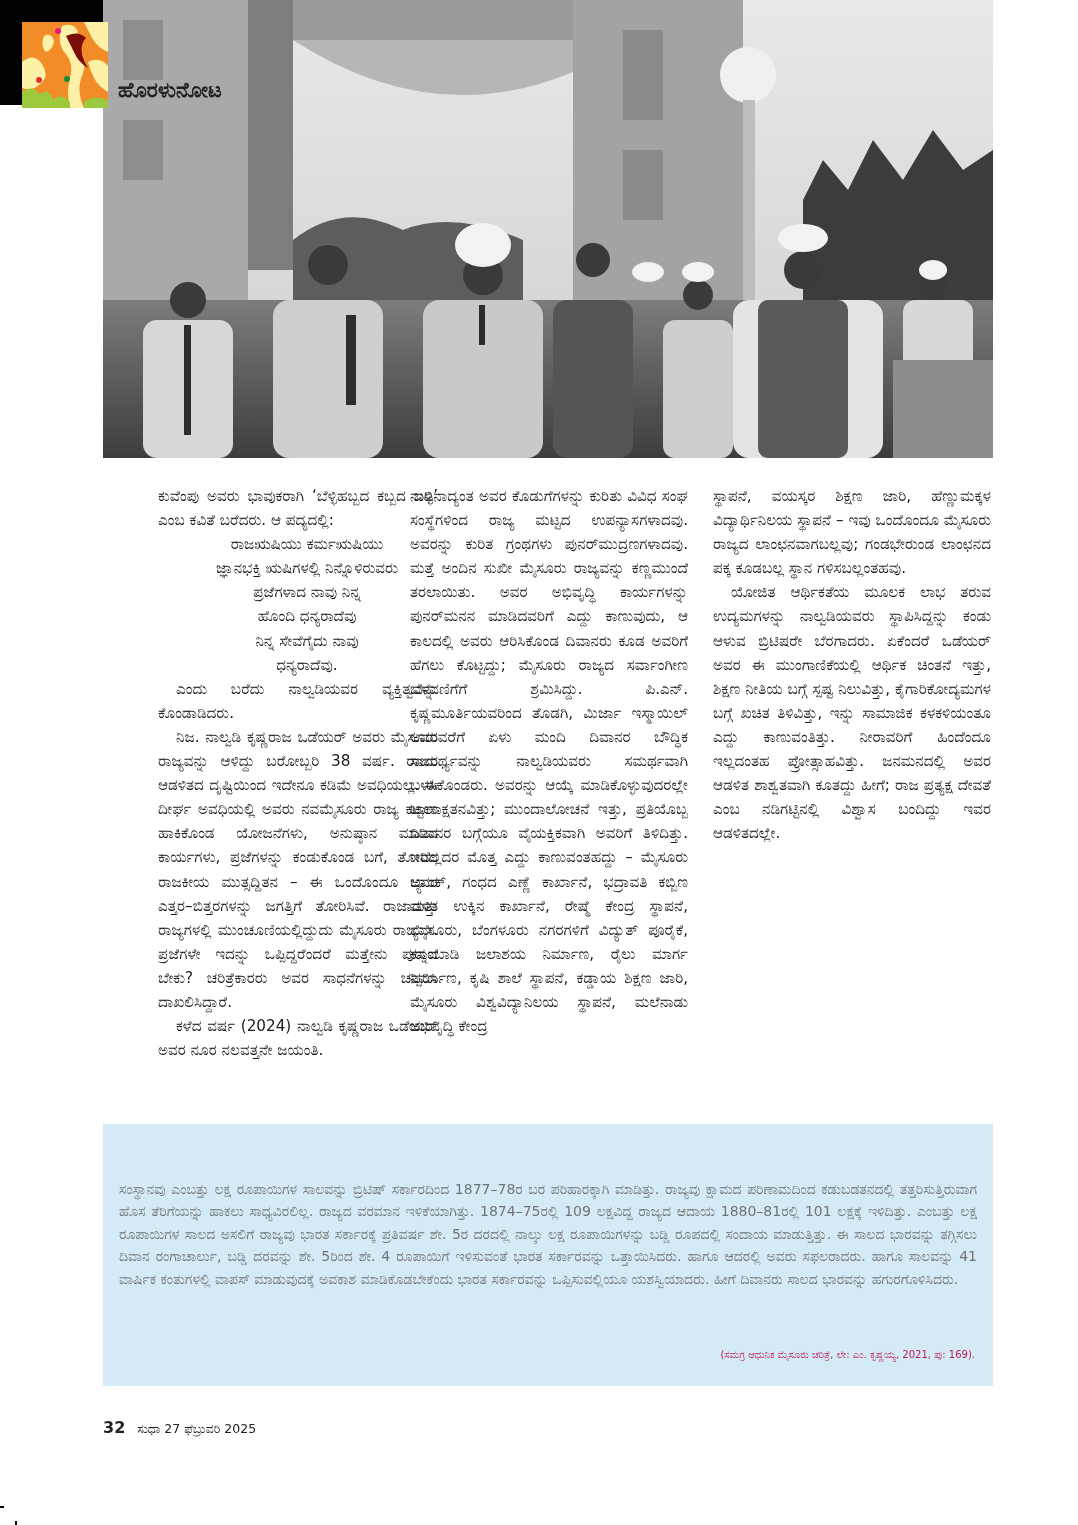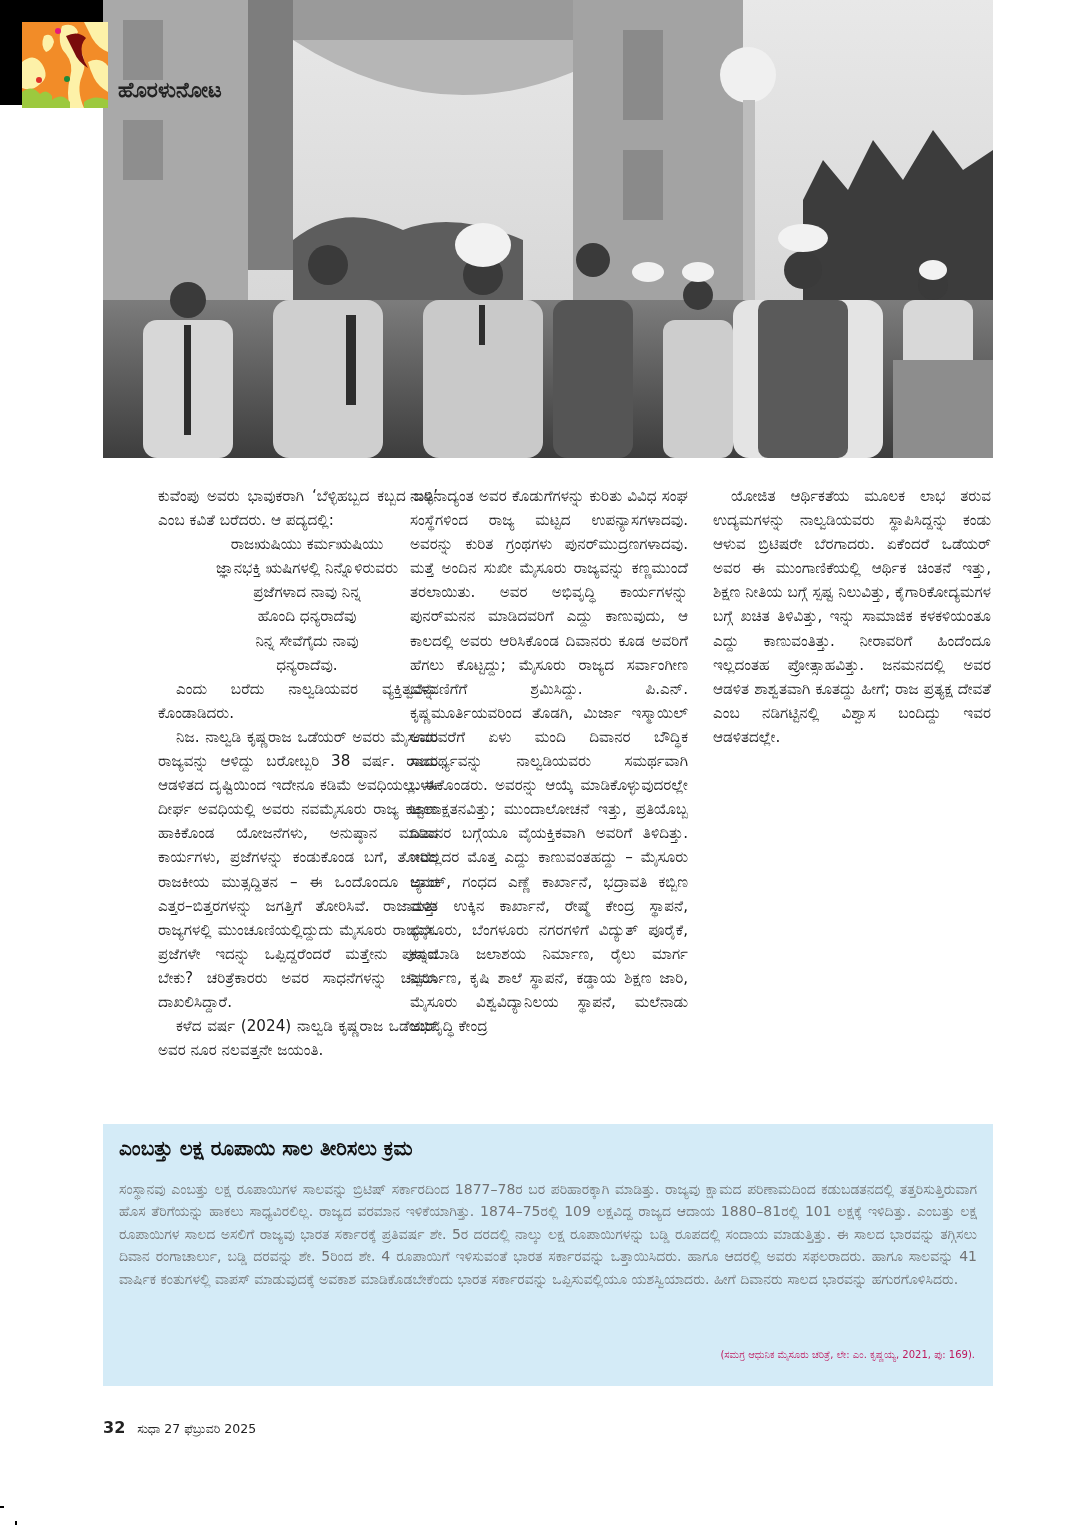--- a/index.html
+++ b/index.html
@@ -150,25 +150,25 @@
   <p class="indent">ಎಂದು ಬರೆದು ನಾಲ್ವಡಿಯವರ ವ್ಯಕ್ತಿತ್ವವನ್ನು ಕೊಂಡಾಡಿದರು.</p>
   <p class="indent">ನಿಜ. ನಾಲ್ವಡಿ ಕೃಷ್ಣರಾಜ ಒಡೆಯರ್ ಅವರು ಮೈಸೂರು ರಾಜ್ಯವನ್ನು ಆಳಿದ್ದು ಬರೋಬ್ಬರಿ 38 ವರ್ಷ. ರಾಜರ ಆಡಳಿತದ ದೃಷ್ಟಿಯಿಂದ ಇದೇನೂ ಕಡಿಮೆ ಅವಧಿಯಲ್ಲ. ಈ ದೀರ್ಘ ಅವಧಿಯಲ್ಲಿ ಅವರು ನವಮೈಸೂರು ರಾಜ್ಯ ಕಟ್ಟಲು ಹಾಕಿಕೊಂಡ ಯೋಜನೆಗಳು, ಅನುಷ್ಠಾನ ಮಾಡಿದ ಕಾರ್ಯಗಳು, ಪ್ರಜೆಗಳನ್ನು ಕಂಡುಕೊಂಡ ಬಗೆ, ತೋರಿದ ರಾಜಕೀಯ ಮುತ್ಸದ್ದಿತನ – ಈ ಒಂದೊಂದೂ ಅವರ ಎತ್ತರ–ಬಿತ್ತರಗಳನ್ನು ಜಗತ್ತಿಗೆ ತೋರಿಸಿವೆ. ರಾಜಾಡಳಿತ ರಾಜ್ಯಗಳಲ್ಲಿ ಮುಂಚೂಣಿಯಲ್ಲಿದ್ದುದು ಮೈಸೂರು ರಾಜ್ಯವೇ. ಪ್ರಜೆಗಳೇ ಇದನ್ನು ಒಪ್ಪಿದ್ದರೆಂದರೆ ಮತ್ತೇನು ಪುರಾವೆ ಬೇಕು? ಚರಿತ್ರೆಕಾರರು ಅವರ ಸಾಧನೆಗಳನ್ನು ಚಪ್ಪರಿಸಿ ದಾಖಲಿಸಿದ್ದಾರೆ.</p>
   <p class="indent">ಕಳೆದ ವರ್ಷ (2024) ನಾಲ್ವಡಿ ಕೃಷ್ಣರಾಜ ಒಡೆಯರ್ ಅವರ ನೂರ ನಲವತ್ತನೇ ಜಯಂತಿ.</p>
 </div>
 
 <div class="col col2">
   <p>ನಾಡಿನಾದ್ಯಂತ ಅವರ ಕೊಡುಗೆಗಳನ್ನು ಕುರಿತು ವಿವಿಧ ಸಂಘ ಸಂಸ್ಥೆಗಳಿಂದ ರಾಜ್ಯ ಮಟ್ಟದ ಉಪನ್ಯಾಸಗಳಾದವು. ಅವರನ್ನು ಕುರಿತ ಗ್ರಂಥಗಳು ಪುನರ್‌ಮುದ್ರಣಗಳಾದವು. ಮತ್ತೆ ಅಂದಿನ ಸುಖೀ ಮೈಸೂರು ರಾಜ್ಯವನ್ನು ಕಣ್ಣಮುಂದೆ ತರಲಾಯಿತು. ಅವರ ಅಭಿವೃದ್ಧಿ ಕಾರ್ಯಗಳನ್ನು ಪುನರ್‌ಮನನ ಮಾಡಿದವರಿಗೆ ಎದ್ದು ಕಾಣುವುದು, ಆ ಕಾಲದಲ್ಲಿ ಅವರು ಆರಿಸಿಕೊಂಡ ದಿವಾನರು ಕೂಡ ಅವರಿಗೆ ಹೆಗಲು ಕೊಟ್ಟದ್ದು; ಮೈಸೂರು ರಾಜ್ಯದ ಸರ್ವಾಂಗೀಣ ಬೆಳವಣಿಗೆಗೆ ಶ್ರಮಿಸಿದ್ದು. ಪಿ.ಎನ್. ಕೃಷ್ಣಮೂರ್ತಿಯವರಿಂದ ತೊಡಗಿ, ಮಿರ್ಜಾ ಇಸ್ಮಾಯಿಲ್ ಅವರವರೆಗೆ ಏಳು ಮಂದಿ ದಿವಾನರ ಬೌದ್ಧಿಕ ಸಾಮರ್ಥ್ಯವನ್ನು ನಾಲ್ವಡಿಯವರು ಸಮರ್ಥವಾಗಿ ಬಳಸಿಕೊಂಡರು. ಅವರನ್ನು ಆಯ್ಕೆ ಮಾಡಿಕೊಳ್ಳುವುದರಲ್ಲೇ ಚಾಣಾಕ್ಷತನವಿತ್ತು; ಮುಂದಾಲೋಚನೆ ಇತ್ತು, ಪ್ರತಿಯೊಬ್ಬ ದಿವಾನರ ಬಗ್ಗೆಯೂ ವೈಯಕ್ತಿಕವಾಗಿ ಅವರಿಗೆ ತಿಳಿದಿತ್ತು. ಇವೆಲ್ಲದರ ಮೊತ್ತ ಎದ್ದು ಕಾಣುವಂತಹದ್ದು – ಮೈಸೂರು ಬ್ಯಾಂಕ್, ಗಂಧದ ಎಣ್ಣೆ ಕಾರ್ಖಾನೆ, ಭದ್ರಾವತಿ ಕಬ್ಬಿಣ ಮತ್ತು ಉಕ್ಕಿನ ಕಾರ್ಖಾನೆ, ರೇಷ್ಮೆ ಕೇಂದ್ರ ಸ್ಥಾಪನೆ, ಮೈಸೂರು, ಬೆಂಗಳೂರು ನಗರಗಳಿಗೆ ವಿದ್ಯುತ್ ಪೂರೈಕೆ, ಕನ್ನಂಬಾಡಿ ಜಲಾಶಯ ನಿರ್ಮಾಣ, ರೈಲು ಮಾರ್ಗ ನಿರ್ಮಾಣ, ಕೃಷಿ ಶಾಲೆ ಸ್ಥಾಪನೆ, ಕಡ್ಡಾಯ ಶಿಕ್ಷಣ ಜಾರಿ, ಮೈಸೂರು ವಿಶ್ವವಿದ್ಯಾನಿಲಯ ಸ್ಥಾಪನೆ, ಮಲೆನಾಡು ಅಭಿವೃದ್ಧಿ ಕೇಂದ್ರ</p>
 </div>
 
 <div class="col col3">
+  <p>ಸ್ಥಾಪನೆ, ವಯಸ್ಕರ ಶಿಕ್ಷಣ ಜಾರಿ, ಹೆಣ್ಣುಮಕ್ಕಳ ವಿದ್ಯಾರ್ಥಿನಿಲಯ ಸ್ಥಾಪನೆ – ಇವು ಒಂದೊಂದೂ ಮೈಸೂರು ರಾಜ್ಯದ ಲಾಂಛನವಾಗಬಲ್ಲವು; ಗಂಡಭೇರುಂಡ ಲಾಂಛನದ ಪಕ್ಕ ಕೂಡಬಲ್ಲ ಸ್ಥಾನ ಗಳಿಸಬಲ್ಲಂತಹವು.</p>
   <p class="indent">ಯೋಜಿತ ಆರ್ಥಿಕತೆಯ ಮೂಲಕ ಲಾಭ ತರುವ ಉದ್ಯಮಗಳನ್ನು ನಾಲ್ವಡಿಯವರು ಸ್ಥಾಪಿಸಿದ್ದನ್ನು ಕಂಡು ಆಳುವ ಬ್ರಿಟಿಷರೇ ಬೆರಗಾದರು. ಏಕೆಂದರೆ ಒಡೆಯರ್ ಅವರ ಈ ಮುಂಗಾಣಿಕೆಯಲ್ಲಿ ಆರ್ಥಿಕ ಚಿಂತನೆ ಇತ್ತು, ಶಿಕ್ಷಣ ನೀತಿಯ ಬಗ್ಗೆ ಸ್ಪಷ್ಟ ನಿಲುವಿತ್ತು, ಕೈಗಾರಿಕೋದ್ಯಮಗಳ ಬಗ್ಗೆ ಖಚಿತ ತಿಳಿವಿತ್ತು, ಇನ್ನು ಸಾಮಾಜಿಕ ಕಳಕಳಿಯಂತೂ ಎದ್ದು ಕಾಣುವಂತಿತ್ತು. ನೀರಾವರಿಗೆ ಹಿಂದೆಂದೂ ಇಲ್ಲದಂತಹ ಪ್ರೋತ್ಸಾಹವಿತ್ತು. ಜನಮನದಲ್ಲಿ ಅವರ ಆಡಳಿತ ಶಾಶ್ವತವಾಗಿ ಕೂತದ್ದು ಹೀಗೆ; ರಾಜ ಪ್ರತ್ಯಕ್ಷ ದೇವತೆ ಎಂಬ ನಡಿಗಟ್ಟಿನಲ್ಲಿ ವಿಶ್ವಾಸ ಬಂದಿದ್ದು ಇವರ ಆಡಳಿತದಲ್ಲೇ.</p>
 </div>
 
 <div class="box">
-  <h2>ಎಂಬತ್ತು ಲಕ್ಷ ರೂಪಾಯಿ ಸಾಲ ತೀರಿಸಲು ಕ್ರಮ</h2>
   <div class="body">ಸಂಸ್ಥಾನವು ಎಂಬತ್ತು ಲಕ್ಷ ರೂಪಾಯಿಗಳ ಸಾಲವನ್ನು ಬ್ರಿಟಿಷ್ ಸರ್ಕಾರದಿಂದ 1877–78ರ ಬರ ಪರಿಹಾರಕ್ಕಾಗಿ ಮಾಡಿತ್ತು. ರಾಜ್ಯವು ಕ್ಷಾಮದ ಪರಿಣಾಮದಿಂದ ಕಡುಬಡತನದಲ್ಲಿ ತತ್ತರಿಸುತ್ತಿರುವಾಗ ಹೊಸ ತೆರಿಗೆಯನ್ನು ಹಾಕಲು ಸಾಧ್ಯವಿರಲಿಲ್ಲ. ರಾಜ್ಯದ ವರಮಾನ ಇಳಿಕೆಯಾಗಿತ್ತು. 1874–75ರಲ್ಲಿ 109 ಲಕ್ಷವಿದ್ದ ರಾಜ್ಯದ ಆದಾಯ 1880–81ರಲ್ಲಿ 101 ಲಕ್ಷಕ್ಕೆ ಇಳಿದಿತ್ತು. ಎಂಬತ್ತು ಲಕ್ಷ ರೂಪಾಯಿಗಳ ಸಾಲದ ಅಸಲಿಗೆ ರಾಜ್ಯವು ಭಾರತ ಸರ್ಕಾರಕ್ಕೆ ಪ್ರತಿವರ್ಷ ಶೇ. 5ರ ದರದಲ್ಲಿ ನಾಲ್ಕು ಲಕ್ಷ ರೂಪಾಯಿಗಳನ್ನು ಬಡ್ಡಿ ರೂಪದಲ್ಲಿ ಸಂದಾಯ ಮಾಡುತ್ತಿತ್ತು. ಈ ಸಾಲದ ಭಾರವನ್ನು ತಗ್ಗಿಸಲು ದಿವಾನ ರಂಗಾಚಾರ್ಲು, ಬಡ್ಡಿ ದರವನ್ನು ಶೇ. 5ರಿಂದ ಶೇ. 4 ರೂಪಾಯಿಗೆ ಇಳಿಸುವಂತೆ ಭಾರತ ಸರ್ಕಾರವನ್ನು ಒತ್ತಾಯಿಸಿದರು. ಹಾಗೂ ಆದರಲ್ಲಿ ಅವರು ಸಫಲರಾದರು. ಹಾಗೂ ಸಾಲವನ್ನು 41 ವಾರ್ಷಿಕ ಕಂತುಗಳಲ್ಲಿ ವಾಪಸ್ ಮಾಡುವುದಕ್ಕೆ ಅವಕಾಶ ಮಾಡಿಕೊಡಬೇಕೆಂದು ಭಾರತ ಸರ್ಕಾರವನ್ನು ಒಪ್ಪಿಸುವಲ್ಲಿಯೂ ಯಶಸ್ವಿಯಾದರು. ಹೀಗೆ ದಿವಾನರು ಸಾಲದ ಭಾರವನ್ನು ಹಗುರಗೊಳಿಸಿದರು.</div>
   <div class="citation">(ಸಮಗ್ರ ಆಧುನಿಕ ಮೈಸೂರು ಚರಿತ್ರೆ, ಲೇ: ಎಂ. ಕೃಷ್ಣಯ್ಯ, 2021, ಪು: 169).</div>
 </div>
 
 <div class="footer">
   <span class="page-no">32</span>
   <span>ಸುಧಾ</span>
   <span>27 ಫೆಬ್ರುವರಿ 2025</span>
 </div>
 

